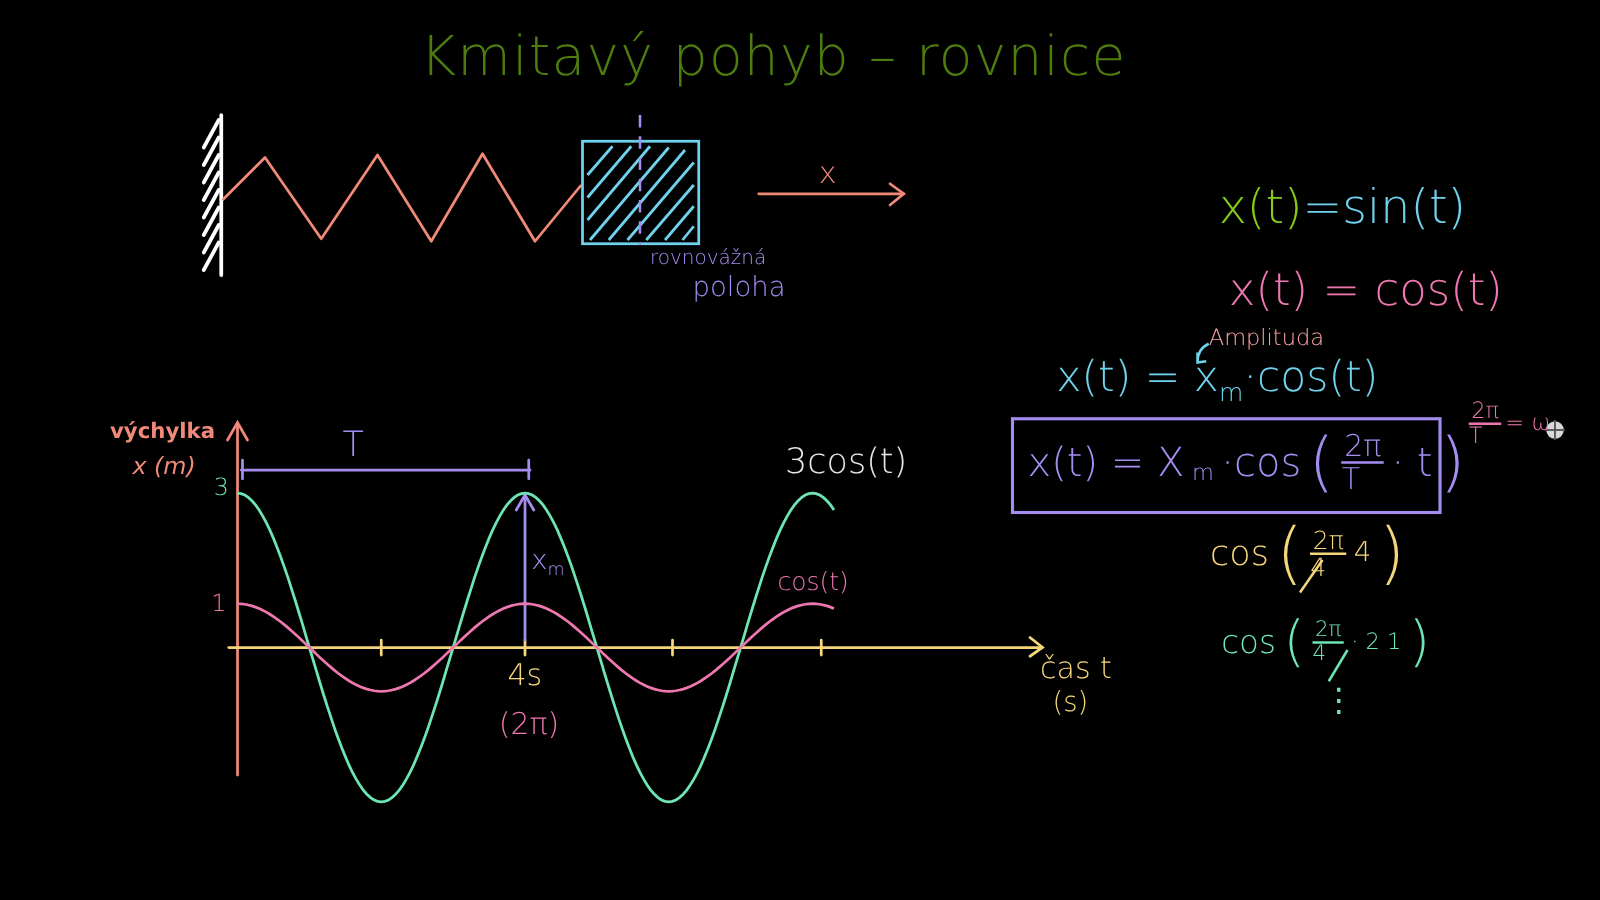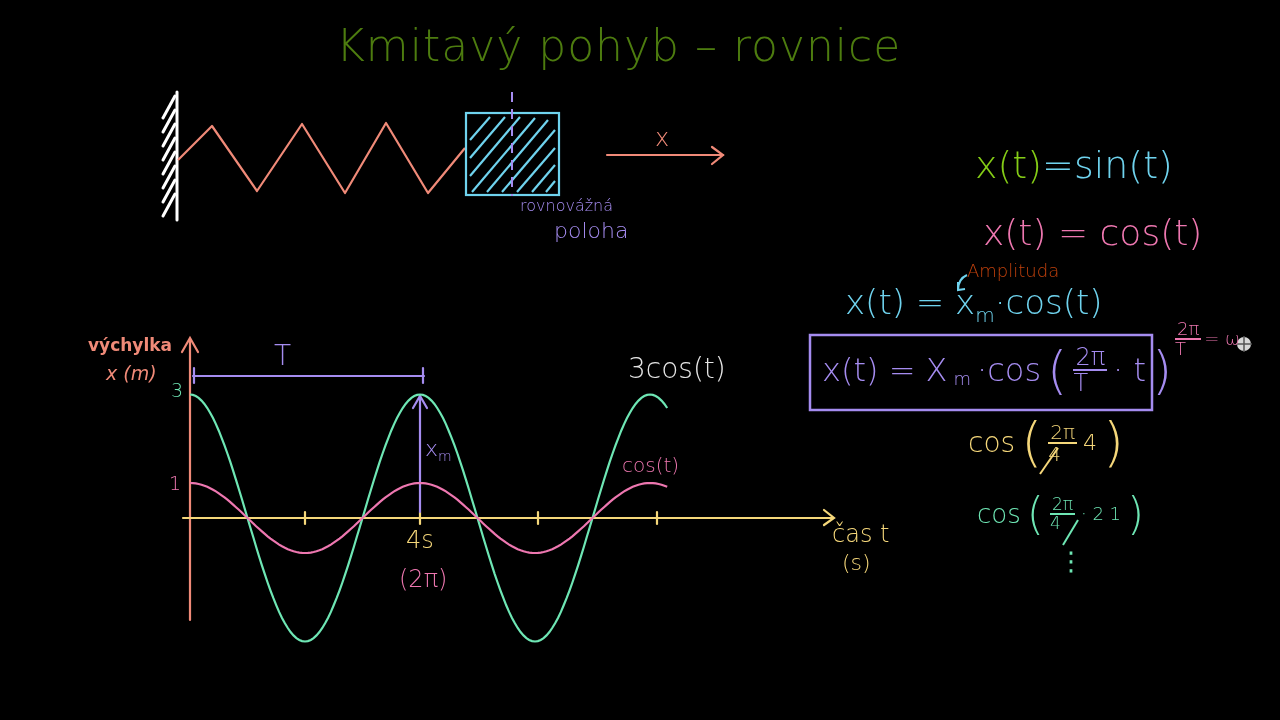--- a/index.html
+++ b/index.html
@@ -94,21 +94,21 @@
 <div class="abs hand" style="left:336px; top:24px; font-size:44px; color:#4d7c0f; letter-spacing:1px;">Kmitavý pohyb – rovnice</div>
 
 <div class="abs hand" style="left:655px; top:126px; font-size:24px; color:#f08a78;">x</div>
 <div class="abs hand" style="left:520px; top:198px; font-size:16px; color:#a58cf0;">rovnovážná</div>
 <div class="abs hand" style="left:521px; top:220px; font-size:22px; color:#a58cf0;margin-left:33px;">poloha</div>
 
 <div class="abs hand" style="left:975px; top:146px; font-size:38px;">
   <span style="color:#84cc16;">x(t)</span><span style="color:#6fd3ee;">=sin(t)</span>
 </div>
 <div class="abs hand" style="left:983px; top:215px; font-size:36px; color:#ee77b0;">x(t) = cos(t)</div>
-<div class="abs hand" style="left:967px; top:262px; font-size:18px; color:#c2410c;">Amplituda</div>
+<div class="abs hand" style="left:967px; top:262px; font-size:18px; color:#fca5a5;">Amplituda</div>
 <div class="abs hand" style="left:845px; top:285px; font-size:34px; color:#6fd3ee;">
   <span>x(t) = x</span><sub style="font-size:20px;">m</sub><span>·cos(t)</span>
 </div>
 
 <div class="abs hand" style="left:822px; top:344px; font-size:32px; color:#a58cf0; display:flex; align-items:center; gap:6px;">
   <span>x(t) = X</span>
     <sub style="font-size:18px; margin-top:18px;">m</sub>
   <span>·cos</span>
   <span style="font-size:52px; font-weight:200;">(</span>
   <span class="frac" style="font-size:24px;">

